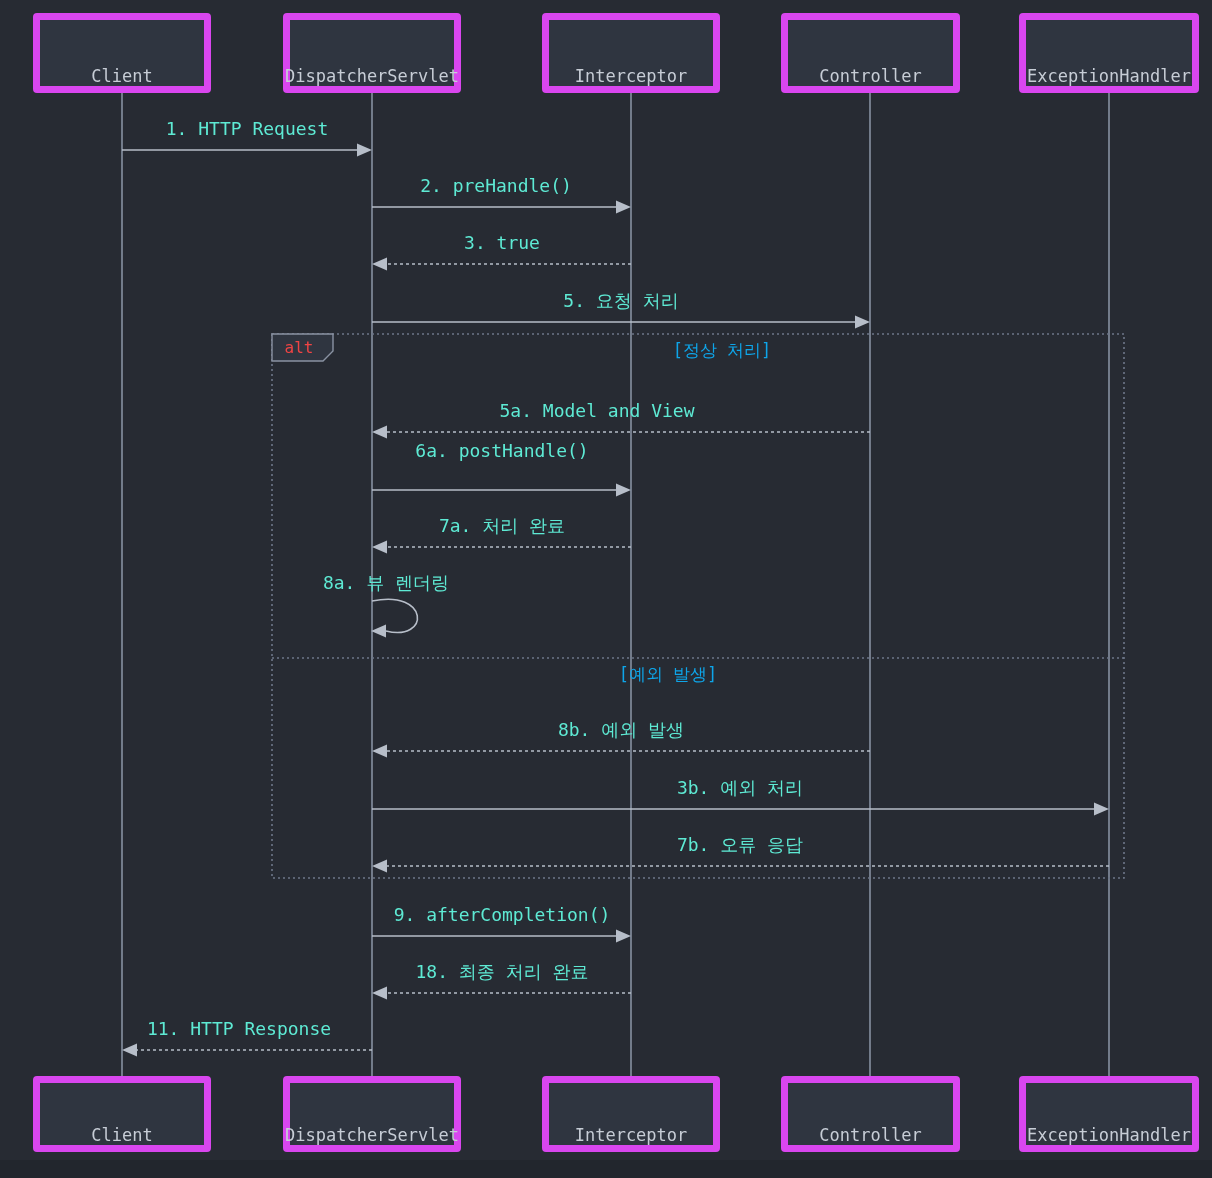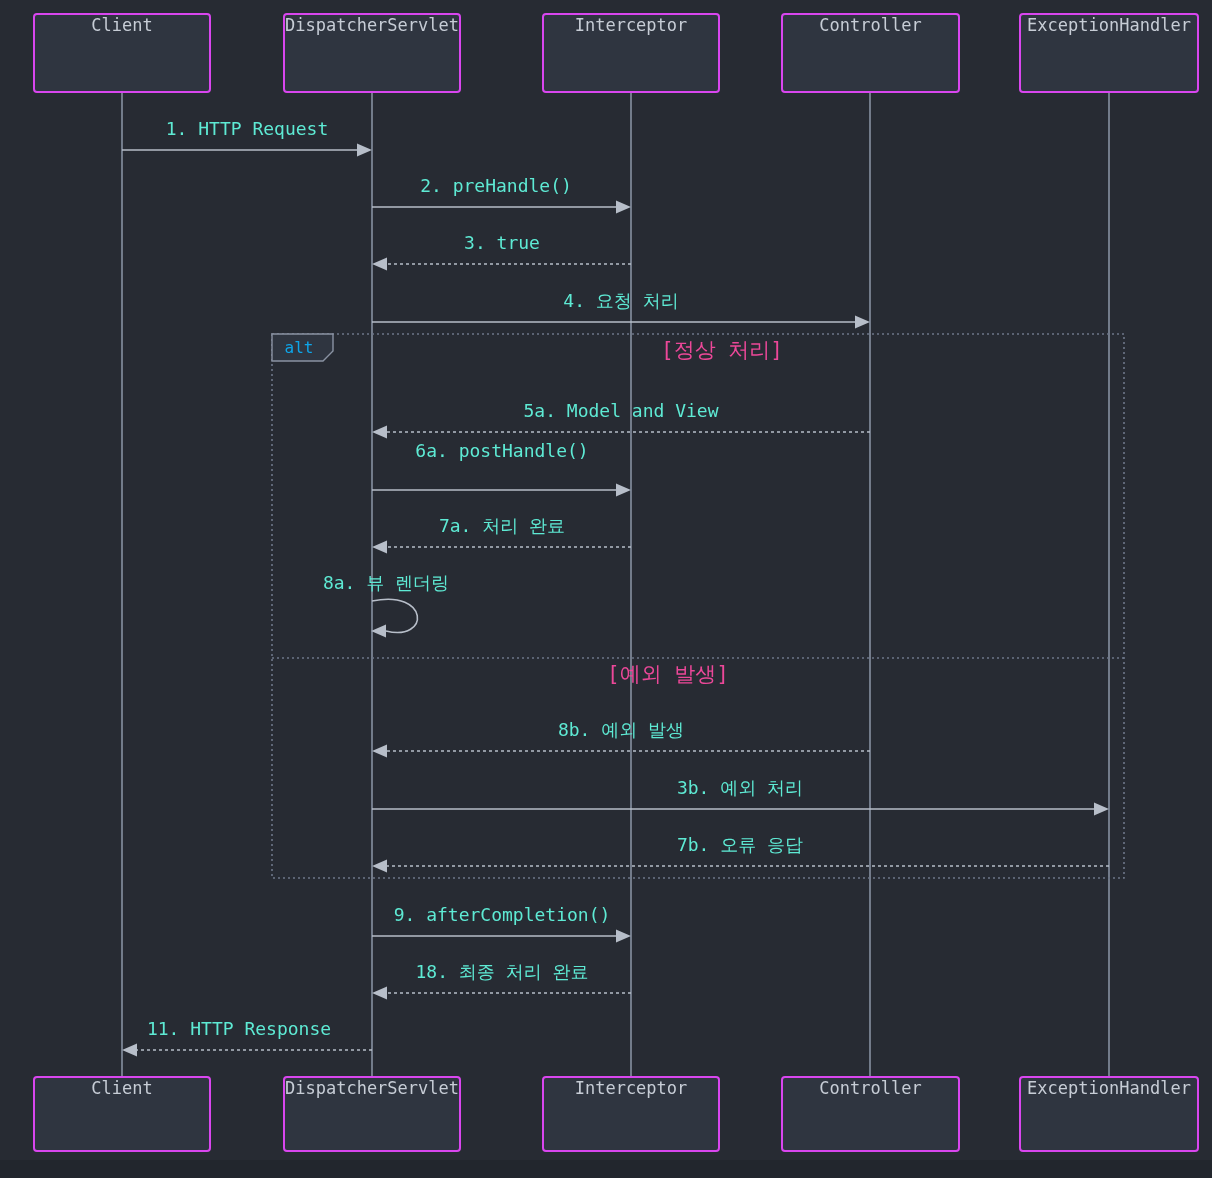--- a/index.html
+++ b/index.html
@@ -5,35 +5,35 @@
   html,body{margin:0;padding:0;background:#22262d;}
   .stage{
     position:relative;width:1212px;height:1178px;overflow:hidden;
     background:#272b33;
     font-family:"DejaVu Sans Mono","Liberation Mono",monospace;
   }
   .bottom-strip{position:absolute;left:0;top:1160px;width:1212px;height:18px;background:#22262d;}
   svg.layer{position:absolute;left:0;top:0;z-index:1;}
   .actor{
     position:absolute;z-index:2;box-sizing:border-box;
-    background:#2f3540;border:2px solid #d946ef;border-radius:4px;
-    display:flex;align-items:flex-start;justify-content:center;
+    background:#2f3540;border:7px solid #d946ef;border-radius:4px;
+    display:flex;align-items:flex-end;justify-content:center;
     color:#c7cdd6;font-size:17px;white-space:nowrap;
   }
   .msg{
     position:absolute;z-index:2;transform:translateX(-50%);
     color:#5eead4;font-size:18px;line-height:22px;height:22px;white-space:nowrap;
   }
   .cond{
     position:absolute;z-index:2;transform:translateX(-50%);
-    color:#ec4899;font-size:21px;line-height:22px;white-space:nowrap;
+    color:#0ea5e9;font-size:17px;line-height:22px;white-space:nowrap;
   }
   .alt-label{
     position:absolute;z-index:3;transform:translateX(-50%);
-    color:#0ea5e9;font-size:16px;line-height:20px;white-space:nowrap;
+    color:#ef4444;font-size:16px;line-height:20px;white-space:nowrap;
   }
 </style>
 </head>
 <body>
 
 <div class="stage">
 
   <div class="bottom-strip"></div>
 
   <svg class="layer" width="1212" height="1178" viewBox="0 0 1212 1178">
@@ -144,22 +144,22 @@
       <span>ExceptionHandler</span>
     </div>
 
   <div class="alt-label" style="left:299px;top:338px">alt</div>
   <div class="cond" style="left:722px;top:339px">[정상 처리]</div>
   <div class="cond" style="left:668px;top:663px">[예외 발생]</div>
 
   <div class="msg" style="left:247px;top:118px">1. HTTP Request</div>
   <div class="msg" style="left:496px;top:175px">2. preHandle()</div>
   <div class="msg" style="left:502px;top:232px">3. true</div>
-  <div class="msg" style="left:621px;top:290px">4. 요청 처리</div>
-  <div class="msg" style="left:621px;top:400px">5a. Model and View</div>
+  <div class="msg" style="left:621px;top:290px">5. 요청 처리</div>
+  <div class="msg" style="left:597px;top:400px">5a. Model and View</div>
   <div class="msg" style="left:502px;top:440px">6a. postHandle()</div>
   <div class="msg" style="left:502px;top:515px">7a. 처리 완료</div>
   <div class="msg" style="left:386px;top:572px">8a. 뷰 렌더링</div>
   <div class="msg" style="left:621px;top:719px">8b. 예외 발생</div>
   <div class="msg" style="left:740px;top:777px">3b. 예외 처리</div>
   <div class="msg" style="left:740px;top:834px">7b. 오류 응답</div>
   <div class="msg" style="left:502px;top:904px">9. afterCompletion()</div>
   <div class="msg" style="left:502px;top:961px">18. 최종 처리 완료</div>
   <div class="msg" style="left:239px;top:1018px">11. HTTP Response</div>
 

